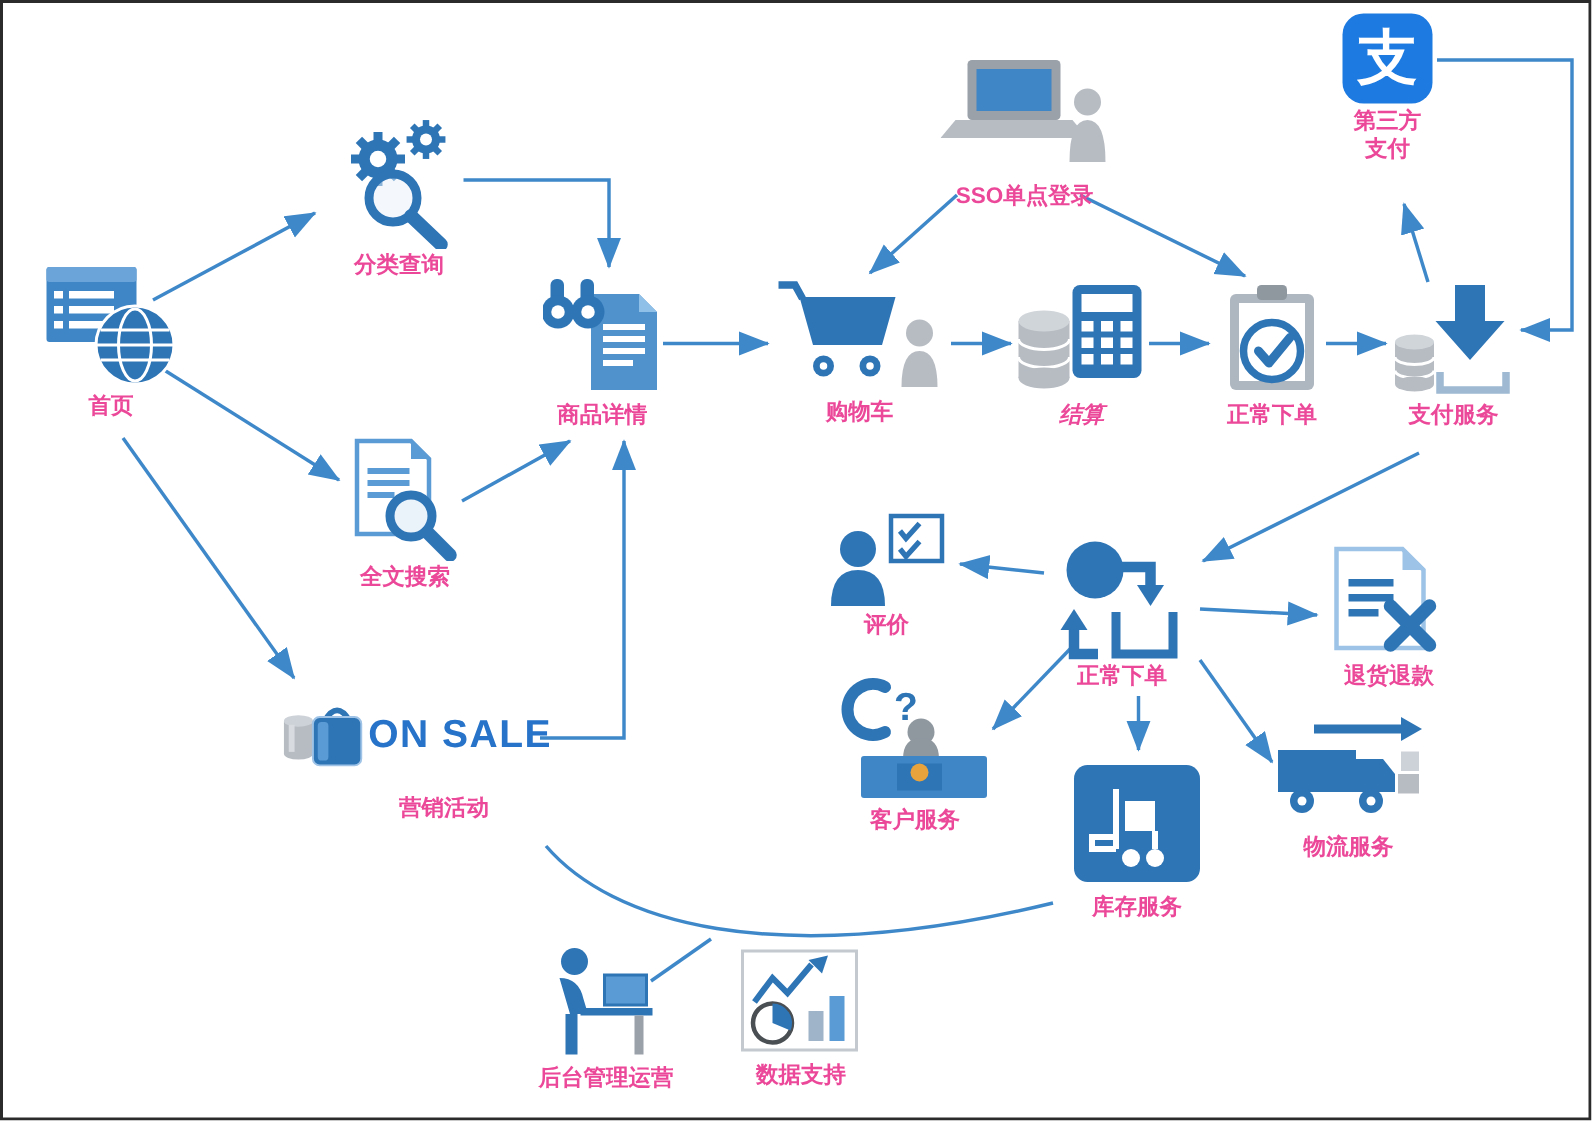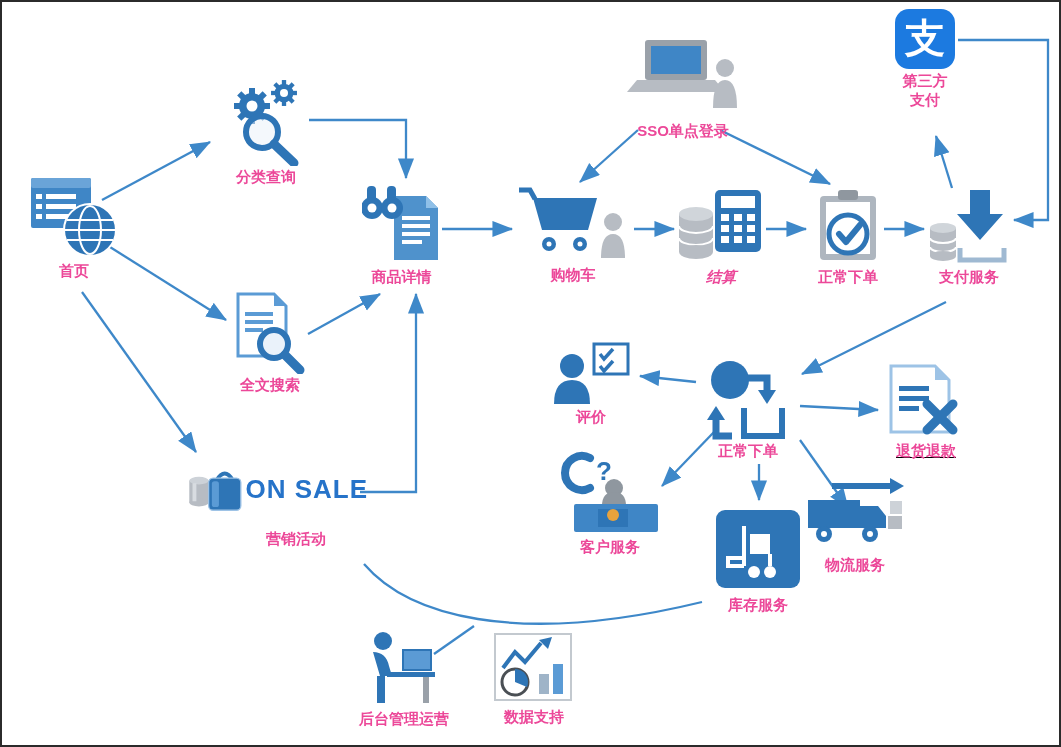--- a/index.html
+++ b/index.html
@@ -257,21 +257,21 @@
       <circle cx="28" cy="22" r="19" fill="#2e75b6"></circle>
       <path d="M45 20 h20 v12" fill="none" stroke="#2e75b6" stroke-width="7"></path>
       <path d="M56 32 h18 l-9 14 z" fill="#2e75b6"></path>
       <path d="M42 50 v28 h38 v-28" fill="none" stroke="#2e75b6" stroke-width="6"></path>
       <path d="M30 78 h-16 v-18" fill="none" stroke="#2e75b6" stroke-width="7"></path>
       <path d="M5 62 h18 l-9 -14 z" fill="#2e75b6"></path>
     </svg>
     <div class="nlabel">正常下单</div>
   </div>
 
-  <div class="node" style="left:882px;top:360px;width:84px;text-decoration:underline;">
+  <div class="node" style="left:882px;top:360px;width:84px;">
     <svg width="78" height="78" viewBox="0 0 78 78">
       <path d="M4 4 h44 l14 14 v52 h-58 z" fill="#fff" stroke="#9dc3e6" stroke-width="3"></path>
       <path d="M48 4 l14 14 h-14 z" fill="#9dc3e6"></path>
       <g fill="#2e75b6">
         <rect x="12" y="24" width="30" height="5"></rect>
         <rect x="12" y="34" width="30" height="5"></rect>
         <rect x="12" y="44" width="20" height="5"></rect>
       </g>
       <g stroke="#2e75b6" stroke-width="9" stroke-linecap="round">
         <line x1="40" y1="42" x2="66" y2="68"></line>
@@ -302,21 +302,21 @@
         <path d="M32 52 h-16 v8 h16"></path>
         <path d="M58 48 v12"></path>
       </g>
       <rect x="38" y="28" width="20" height="20" fill="#fff"></rect>
       <circle cx="42" cy="66" r="6" fill="#fff"></circle>
       <circle cx="58" cy="66" r="6" fill="#fff"></circle>
     </svg>
     <div class="nlabel">库存服务</div>
   </div>
 
-  <div class="node" style="left:800px;top:474px;width:106px;">
+  <div class="node" style="left:844px;top:474px;width:106px;">
     <svg width="102" height="78" viewBox="0 0 102 78">
       <line x1="28" y1="10" x2="86" y2="10" stroke="#2e75b6" stroke-width="6"></line>
       <path d="M86 2 l14 8 l-14 8 z" fill="#2e75b6"></path>
       <rect x="84" y="40" width="14" height="13" fill="#b7bcc3"></rect>
       <rect x="86" y="25" width="12" height="13" fill="#cdd2d8"></rect>
       <rect x="4" y="24" width="52" height="28" fill="#2e75b6"></rect>
       <path d="M56 30 h18 l8 10 v12 h-26 z" fill="#2e75b6"></path>
       <circle cx="20" cy="58" r="8" fill="#2e75b6"></circle>
         <circle cx="20" cy="58" r="3" fill="#fff"></circle>
       <circle cx="66" cy="58" r="8" fill="#2e75b6"></circle>

